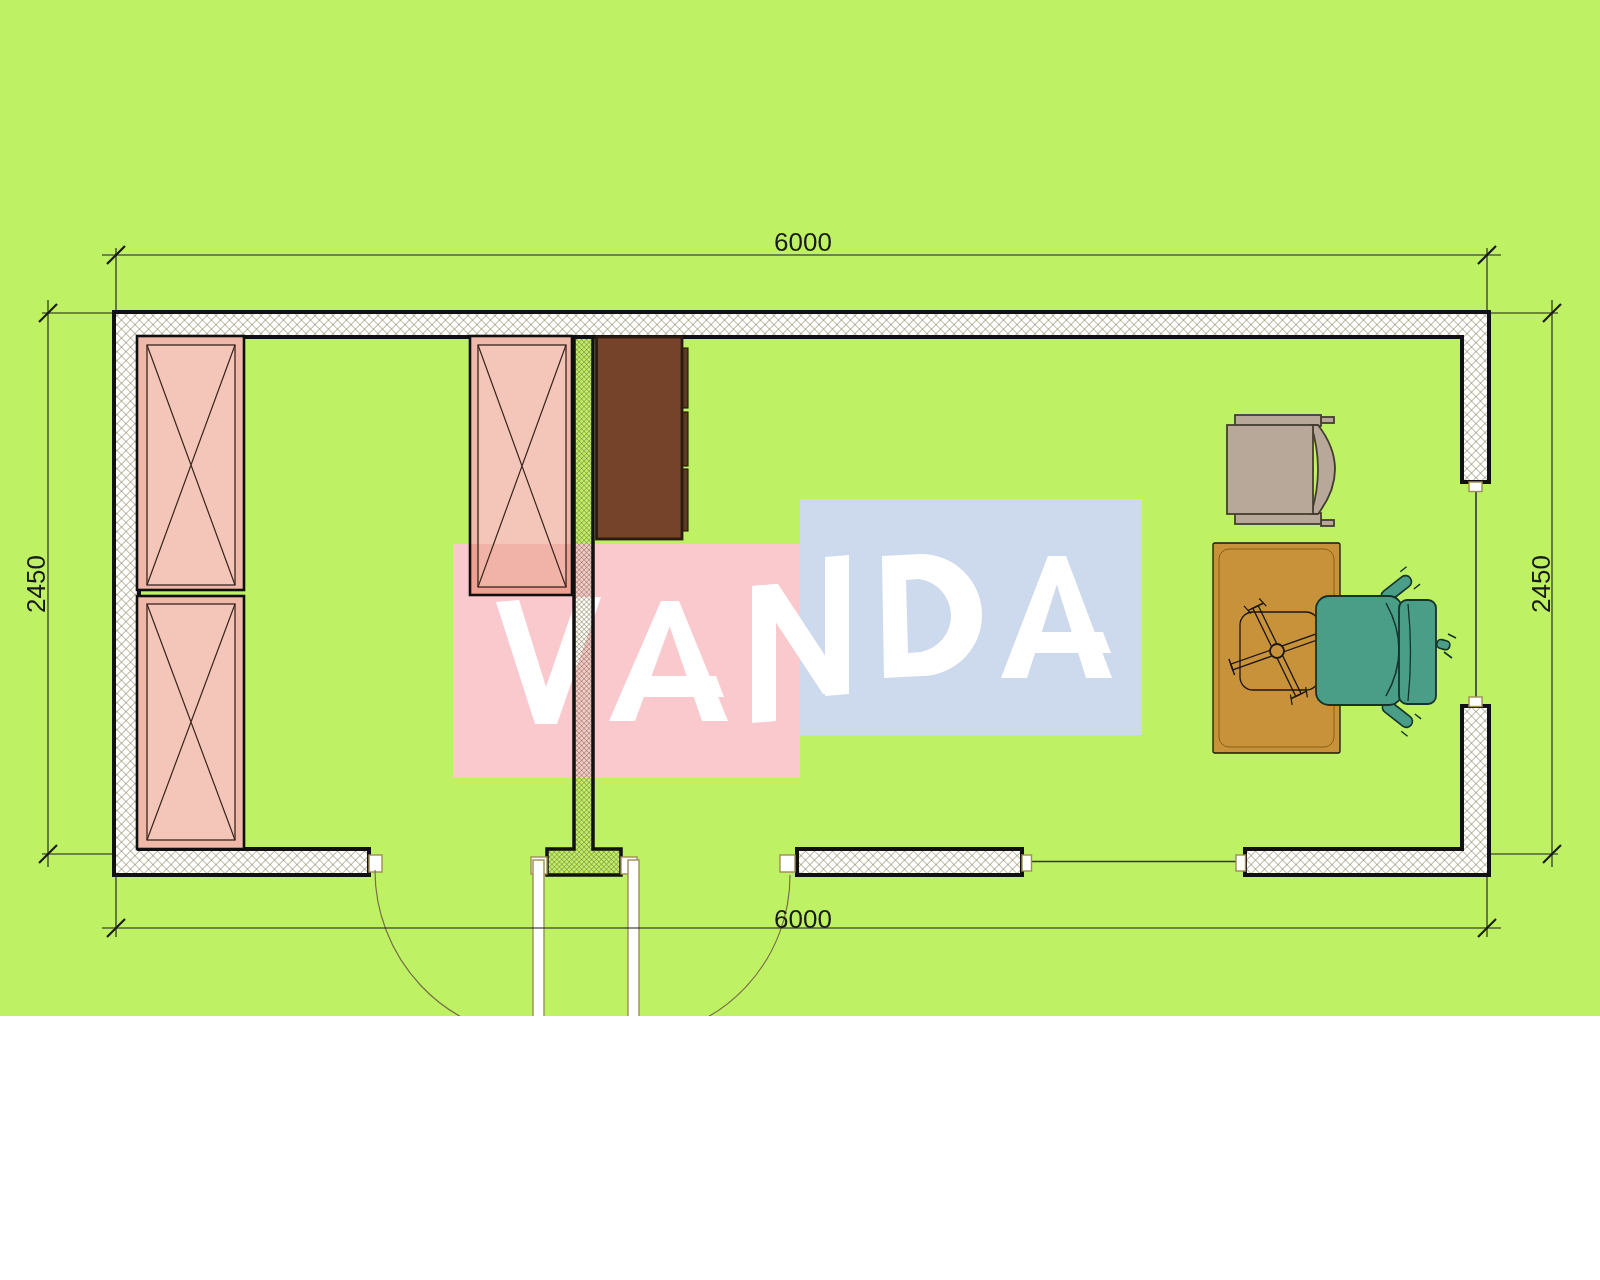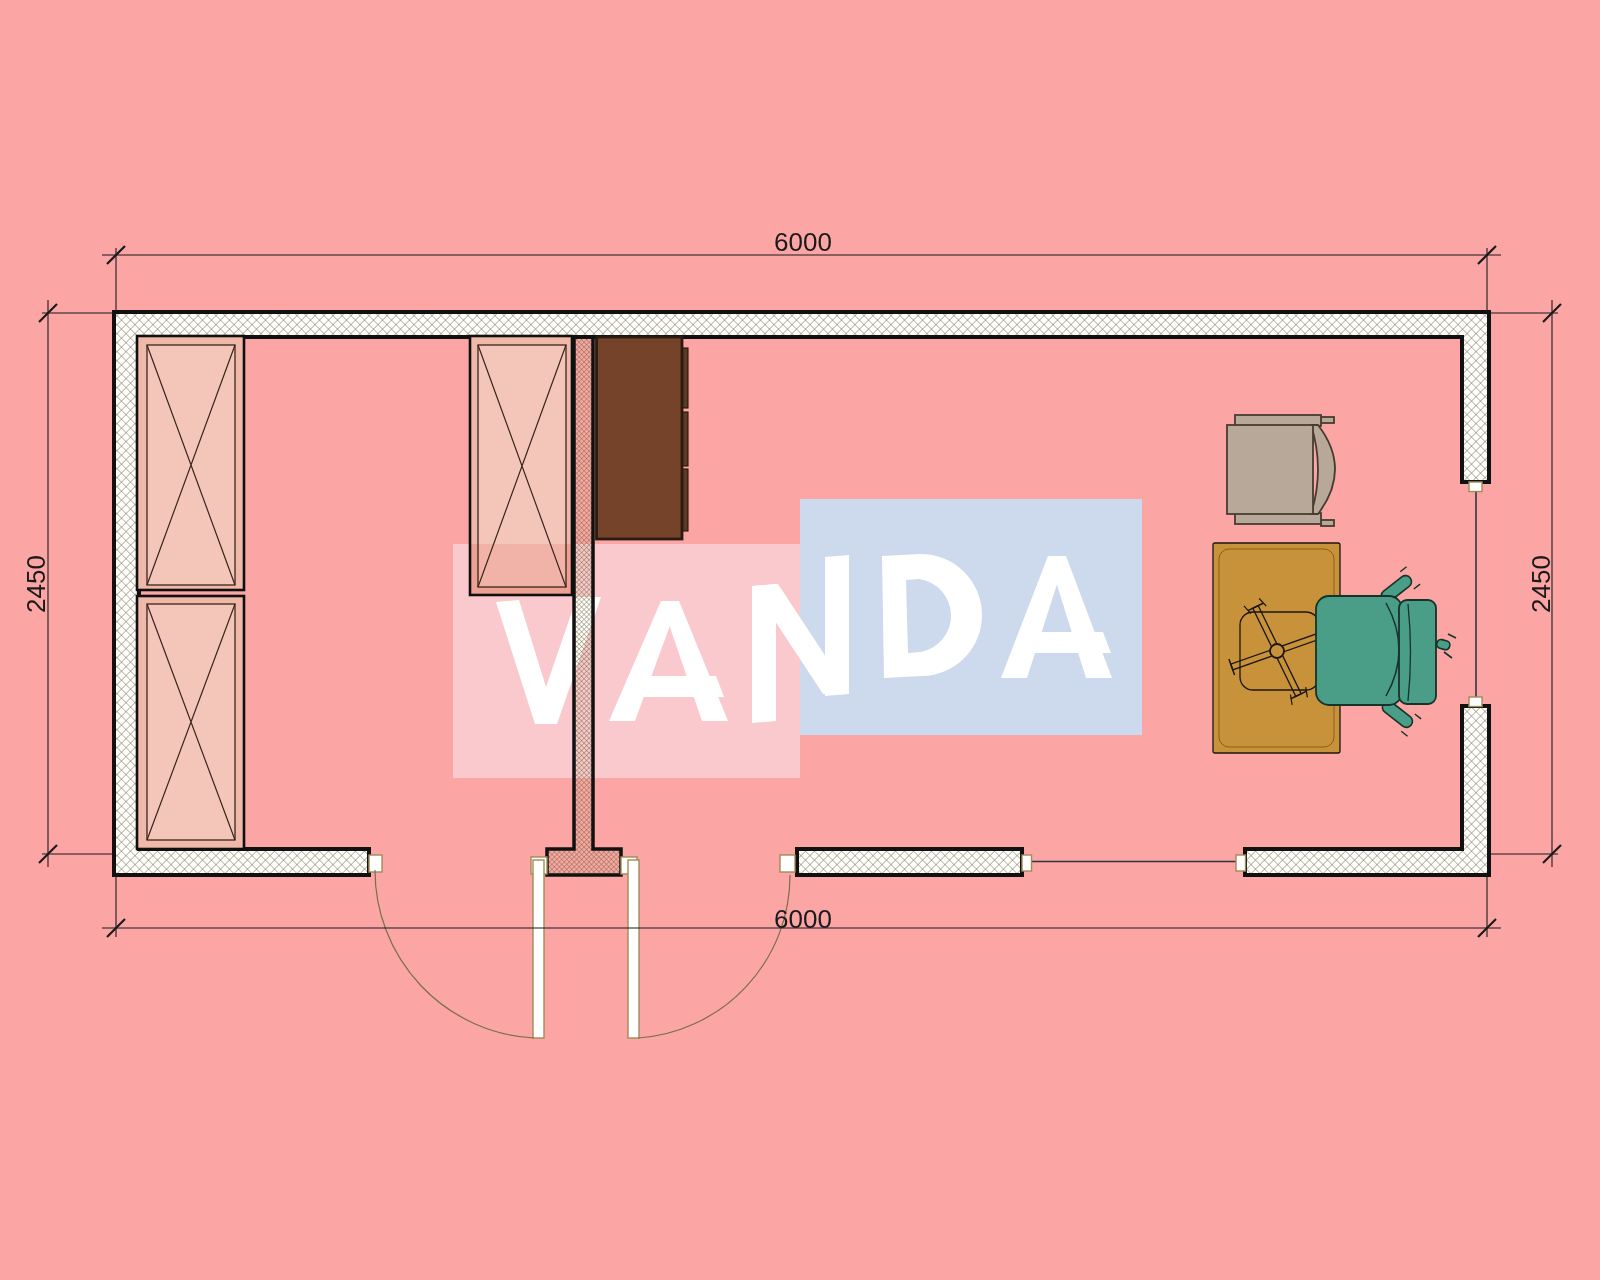--- a/index.html
+++ b/index.html
@@ -1,16 +1,16 @@
 <!DOCTYPE html>
 <html><head>
 <meta charset="utf-8">
 <style>
   html,body{margin:0;padding:0;background:#ffffff;}
-  .page{position:relative;width:1600px;height:1280px;background:#fca5a5;overflow:hidden;
+  .page{position:relative;width:1600px;height:1016px;background:#bef264;overflow:hidden;
         font-family:"Liberation Sans", sans-serif;}
 </style>
 </head>
 <body>
 <div class="page">
 <svg width="1600" height="1280" viewBox="0 0 1600 1280" xmlns="http://www.w3.org/2000/svg">
 <defs>
   <pattern id="hatch" width="6.364" height="6.364" patternUnits="userSpaceOnUse" patternTransform="rotate(45)">
     <path d="M0,0 L0,6.364 M0,0 L6.364,0" stroke="#786e42" stroke-width="1" fill="none"></path>
   </pattern>

